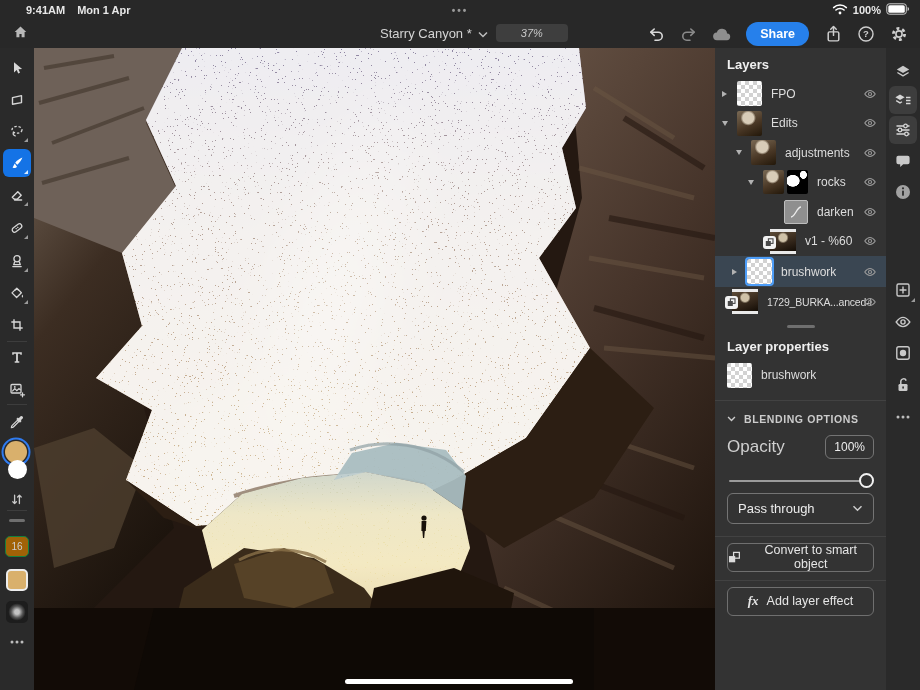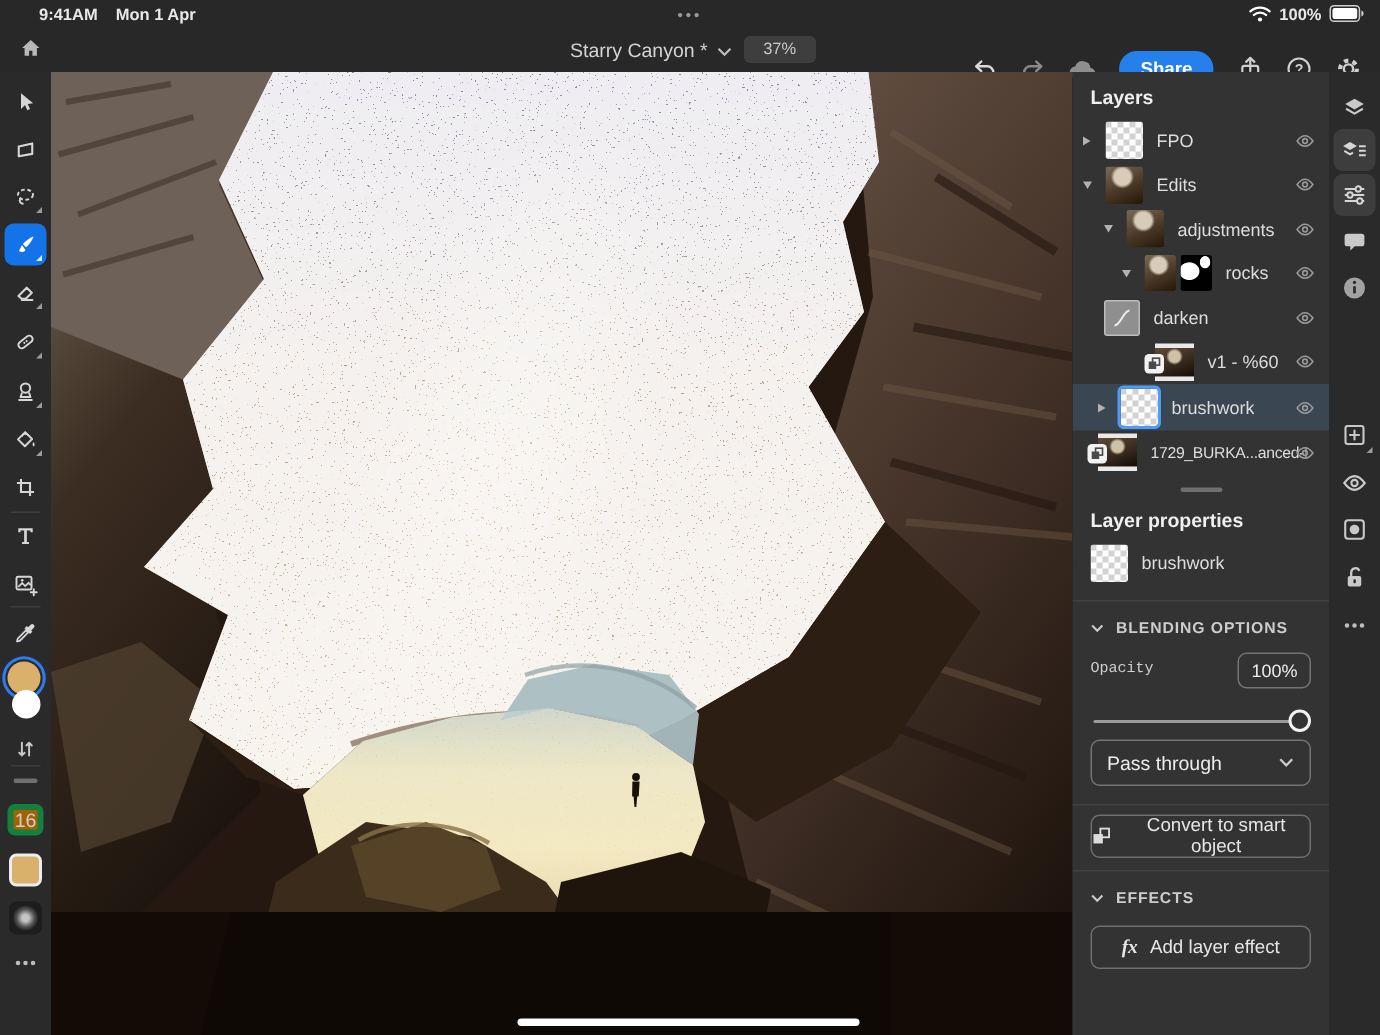--- a/index.html
+++ b/index.html
@@ -10,36 +10,36 @@
   #statusbar { position:absolute; left:0; top:0; width:920px; height:20px; background:#282828; display:flex; align-items:center; color:#e8e8e8; font-size:11px; font-weight:bold; }
   #statusbar .left { margin-left:26px; display:flex; gap:12px; }
   #statusbar .center { position:absolute; left:0; right:0; text-align:center; color:#9a9a9a; letter-spacing:2px; font-size:10px; }
   #statusbar .right { position:absolute; right:10px; display:flex; align-items:center; gap:5px; }
 
   
   #apptoolbar { position:absolute; left:0; top:20px; width:920px; height:28px; background:#282828; }
   .home-btn { position:absolute; left:8px; top:3px; width:24px; height:22px; display:flex; align-items:center; justify-content:center; }
   .doc-title-wrap { position:absolute; left:380px; top:4px; display:flex; align-items:center; gap:8px; }
   .doc-title { color:#d4d4d4; font-size:13px; display:flex; align-items:center; gap:6px; }
-  .zoom-badge { background:#3e3e3e; color:#c9c9c9; font-size:11px; padding:3px 13px; border-radius:4px; }
-  .tb-right { position:absolute; right:8px; top:0; height:28px; display:flex; align-items:center; gap:7px;margin-top:12px; }
+  .zoom-badge { background:#3e3e3e; color:#c9c9c9; font-size:11px; padding:3px 25px; border-radius:4px;font-style:italic; }
+  .tb-right { position:absolute; right:8px; top:0; height:28px; display:flex; align-items:center; gap:7px; }
   .tb-icon { width:26px; height:24px; display:flex; align-items:center; justify-content:center; }
   .share-btn { background:#2680eb; color:#fff; font-size:12.5px; font-weight:bold; border:none; border-radius:14px; padding:5px 14px; margin:0 4px; }
 
   
   #toolrail { position:absolute; left:0; top:48px; width:34px; height:642px; background:#2a2a2a; }
   .tool { position:absolute; left:3px; width:28px; height:28px; display:flex; align-items:center; justify-content:center; border-radius:6px; }
   .tool.sel { background:#1473e6; }
   .tool.opt::after { content:""; position:absolute; right:3px; bottom:3px; border-left:4px solid transparent; border-bottom:4px solid #9a9a9a; }
   .tool.sel.opt::after { border-bottom-color:#d9ecff; }
   .rail-div { position:absolute; left:7px; width:20px; height:1px; background:#3d3d3d; }
   .fg-color { position:absolute; left:5px; top:393px; width:22px; height:22px; border-radius:50%; background:#d9b06c; box-shadow:0 0 0 1.5px #2a2a2a, 0 0 0 3.5px #2f7bf0; }
   .bg-color { position:absolute; left:8px; top:412px; width:19px; height:19px; border-radius:50%; background:#ffffff; }
   .pill-bar { position:absolute; left:9px; top:471px; width:16px; height:3px; border-radius:2px; background:#6f6f6f; }
-  .size-badge { position:absolute; left:5px; top:488px; width:24px; height:21px; border:4px solid #15803d; border-radius:5px; background:#a16207; color:#cfcfcf; font-size:13px; display:flex; align-items:center; justify-content:center; }
+  .size-badge { position:absolute; left:5px; top:488px; width:24px; height:21px; border:1px solid #15803d; border-radius:5px; background:#a16207; color:#cfcfcf; font-size:10px; display:flex; align-items:center; justify-content:center; }
   .brush-swatch { position:absolute; left:6px; top:521px; width:22px; height:22px; border-radius:5px; background:#d9b06c; border:2px solid #ededed; }
   .brush-tip { position:absolute; left:6px; top:553px; width:22px; height:22px; border-radius:5px; background:#1d1d1d; }
   .brush-tip::after { content:""; position:absolute; inset:2px; border-radius:4px; background:radial-gradient(circle, #c4c4c4 0 18%, rgba(196,196,196,.35) 45%, transparent 68%); }
 
   
   #canvas { position:absolute; left:34px; top:48px; width:681px; height:642px; background:#171009; }
   #canvas svg { display:block; }
   #home-indicator { position:absolute; left:345px; top:679px; width:228px; height:5px; border-radius:3px; background:#ffffff; z-index:30; }
 
   
@@ -62,21 +62,21 @@
   .thumb.sel-border { outline:2px solid #4d9df8; outline-offset:0; }
   .lname { color:#dddddd; font-size:12px; margin-left:9px; white-space:nowrap; overflow:hidden; text-overflow:clip; }
   .lname.long { font-size:10.5px; letter-spacing:-0.2px; max-width:104px; }
   .eye-btn { position:absolute; right:8px; top:50%; transform:translateY(-50%); width:16px; height:16px; display:flex; align-items:center; justify-content:center; }
   .thumb-pair { display:flex; gap:3px; align-items:center; }
   .drag-handle { width:28px; height:3px; border-radius:2px; background:#6f6f6f; margin:8px auto 2px auto; }
   .lp-row { display:flex; align-items:center; padding:2px 12px 8px 12px; }
   .hdiv { height:1px; background:#424242; margin:4px 0; }
   .sec-header { display:flex; align-items:center; gap:8px; padding:8px 12px 6px 12px; color:#cccccc; font-size:10.5px; font-weight:bold; letter-spacing:0.6px; }
   .opacity-row { display:flex; align-items:center; justify-content:space-between; padding:4px 12px 2px 12px; }
-  .opacity-label, .bm-label { color:#cfcfcf; font-size:10px;font-family:Liberation Mono, monospace; }
+  .opacity-label, .bm-label { color:#cfcfcf; font-size:17px; }
   .opacity-value { border:1px solid #747474; border-radius:6px; color:#ececec; font-size:12px; padding:4px 8px; }
   .slider { position:relative; margin:12px 14px 4px 14px; height:16px; }
   .slider .track { position:absolute; left:0; right:0; top:7px; height:2px; background:#9b9b9b; border-radius:1px; }
   .slider .knob { position:absolute; right:-2px; top:0; width:15px; height:15px; border-radius:50%; background:#333333; border:2px solid #f2f2f2; }
   .bm-label { display:block; padding:8px 12px 6px 12px; }
   .dropdown { margin:0 12px; height:31px; border:1px solid #747474; border-radius:6px; display:flex; align-items:center; justify-content:space-between; padding:0 10px; color:#ececec; font-size:13px; }
   .panel-btn { margin:6px 12px; height:29px; border:1px solid #6f6f6f; border-radius:6px; background:transparent; display:flex; align-items:center; justify-content:center; gap:8px; color:#e6e6e6; font-size:12.5px; width:147px; }
   .fx-glyph { font-style:italic; font-weight:bold; font-size:13px; color:#e6e6e6; font-family:"Liberation Serif", serif; }
 
   
@@ -396,21 +396,21 @@
       </span>
       <span class="lname">rocks</span>
       <span class="eye-btn">
           <svg width="14" height="14" viewBox="0 0 16 16">
             <path d="M2 8c2-2.8 4-4 6-4s4 1.2 6 4c-2 2.8-4 4-6 4s-4-1.2-6-4z" fill="none" stroke="#9a9a9a" stroke-width="1.2"></path>
             <circle cx="8" cy="8" r="1.8" fill="none" stroke="#9a9a9a" stroke-width="1.2"></circle>
           </svg>
         </span>
     </div>
 
-    <div class="lrow" style="padding-left:21px">
+    <div class="lrow" style="padding-left:69px">
       <span class="curves-thumb">
           <svg width="14" height="14" viewBox="0 0 14 14">
             <path d="M2 12C6 12 8 2 12 2" fill="none" stroke="#ececec" stroke-width="1.4"></path>
           </svg>
         </span>
       <span class="lname">darken</span>
       <span class="eye-btn">
           <svg width="14" height="14" viewBox="0 0 16 16">
             <path d="M2 8c2-2.8 4-4 6-4s4 1.2 6 4c-2 2.8-4 4-6 4s-4-1.2-6-4z" fill="none" stroke="#9a9a9a" stroke-width="1.2"></path>
             <circle cx="8" cy="8" r="1.8" fill="none" stroke="#9a9a9a" stroke-width="1.2"></circle>
@@ -504,26 +504,20 @@
     <button class="panel-btn">
       <svg width="13" height="13" viewBox="0 0 13 13">
           <rect x="1" y="5" width="6.5" height="6.5" fill="#dcdcdc"></rect>
           <rect x="5.8" y="1.2" width="6" height="6" fill="none" stroke="#dcdcdc" stroke-width="1.3"></rect>
         </svg>
       <span>Convert to smart object</span>
     </button>
 
     <div class="hdiv" style="margin-top:8px"></div>
 
-    <div class="sec-header">
-      <svg width="9" height="6" viewBox="0 0 10 7">
-          <path d="M1 1.2l4 4 4-4" fill="none" stroke="#cccccc" stroke-width="1.6"></path>
-        </svg>
-      <span>EFFECTS</span>
-    </div>
 
     <button class="panel-btn">
       <span class="fx-glyph">fx</span>
       <span>Add layer effect</span>
     </button>
 
   </div>
 
   <div id="rightrail">
     <div class="rr-icon" style="top:10px">

